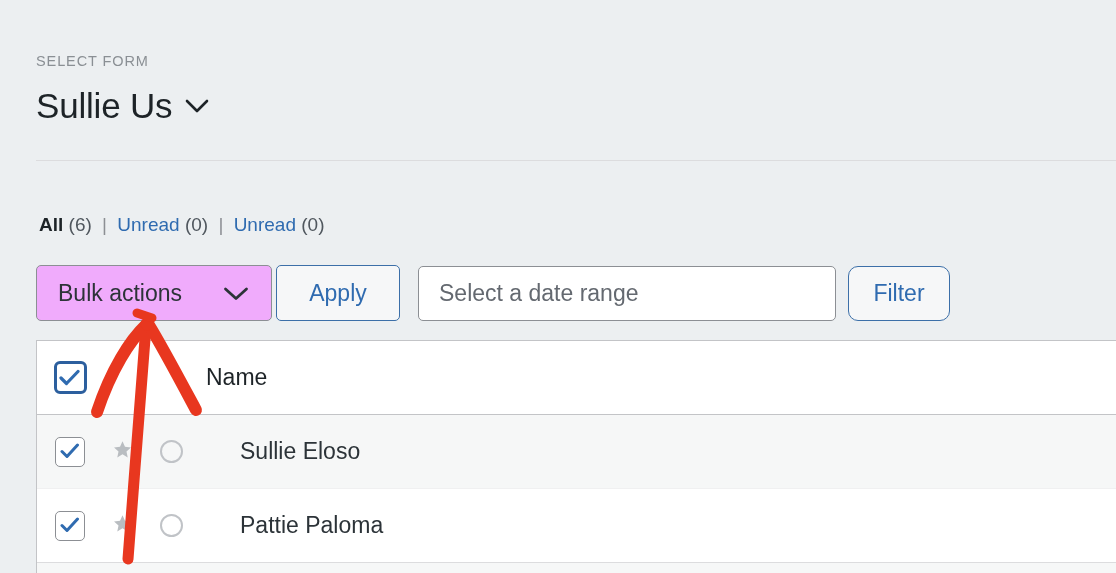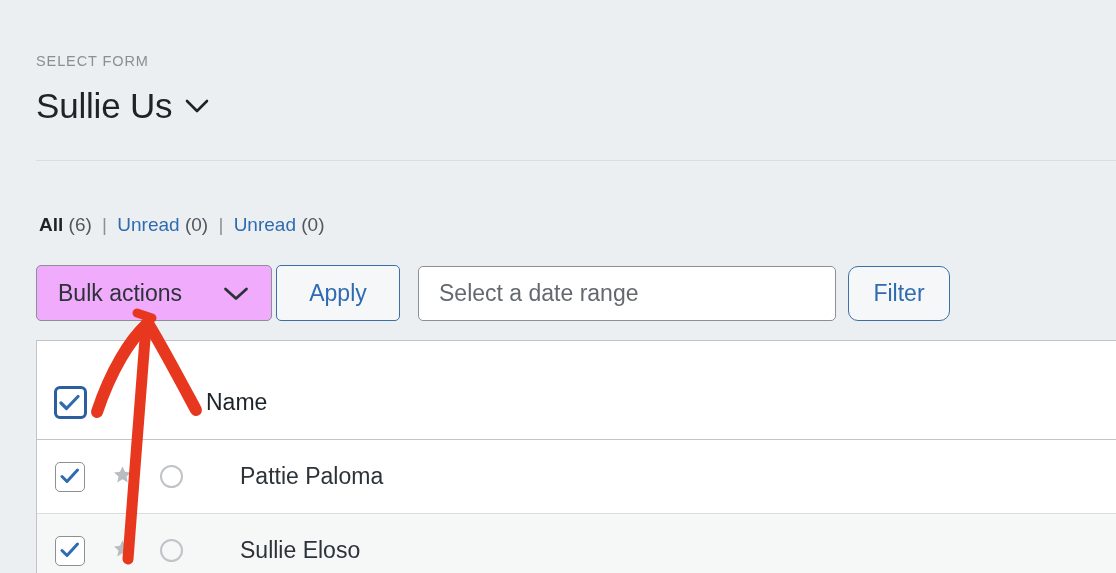--- a/index.html
+++ b/index.html
@@ -175,21 +175,20 @@
     box-sizing: border-box;
     background: #ffffff;
   }
   .thead-row {
     height: 74px;
     background: #ffffff;
     border-bottom: 1px solid #c3c4c7;
     display: flex;
     align-items: center;
     box-sizing: border-box;
-    margin-top: 25px;
   }
   .tr {
     height: 74px;
     display: flex;
     align-items: center;
     box-sizing: border-box;
     border-bottom: 1px solid #f0f0f1;
     background: #ffffff;
   }
   .tr.striped {
@@ -330,20 +329,41 @@
     <div class="cell-cb">
       <span class="cb cb-head">
         <svg width="22" height="18" viewBox="0 0 22 18">
           <path d="M2 9 L7.5 14.5 L19 2.5" fill="none" stroke="#2f6bb0" stroke-width="3.2" stroke-linecap="round" stroke-linejoin="round"></path>
         </svg>
       </span>
     </div>
     <div class="th-name">Name</div>
   </div>
 
+  <div class="tr striped">
+    <div class="cell-cb">
+      <span class="cb cb-row">
+        <svg width="20" height="17" viewBox="0 0 20 17">
+          <path d="M2 8.5 L7 13.5 L17.5 2" fill="none" stroke="#2f6bb0" stroke-width="3" stroke-linecap="round" stroke-linejoin="round"></path>
+        </svg>
+      </span>
+    </div>
+    <div class="cell-star">
+      <span>
+        <svg width="19" height="19" viewBox="0 0 20 20">
+          <path d="M10 1.4 L12.6 7.2 L18.9 7.9 L14.2 12.1 L15.5 18.3 L10 15.1 L4.5 18.3 L5.8 12.1 L1.1 7.9 L7.4 7.2 Z" fill="#b9bdc1"></path>
+        </svg>
+      </span>
+    </div>
+    <div class="cell-read">
+      <span class="circle-read"></span>
+    </div>
+    <div class="cell-name">Sullie Eloso</div>
+  </div>
+
   <div class="tr last">
     <div class="cell-cb">
       <span class="cb cb-row">
         <svg width="20" height="17" viewBox="0 0 20 17">
           <path d="M2 8.5 L7 13.5 L17.5 2" fill="none" stroke="#2f6bb0" stroke-width="3" stroke-linecap="round" stroke-linejoin="round"></path>
         </svg>
       </span>
     </div>
     <div class="cell-star">
       <span>
@@ -351,41 +371,20 @@
           <path d="M10 1.4 L12.6 7.2 L18.9 7.9 L14.2 12.1 L15.5 18.3 L10 15.1 L4.5 18.3 L5.8 12.1 L1.1 7.9 L7.4 7.2 Z" fill="#b9bdc1"></path>
         </svg>
       </span>
     </div>
     <div class="cell-read">
       <span class="circle-read"></span>
     </div>
     <div class="cell-name">Pattie Paloma</div>
   </div>
 
-  <div class="tr striped">
-    <div class="cell-cb">
-      <span class="cb cb-row">
-        <svg width="20" height="17" viewBox="0 0 20 17">
-          <path d="M2 8.5 L7 13.5 L17.5 2" fill="none" stroke="#2f6bb0" stroke-width="3" stroke-linecap="round" stroke-linejoin="round"></path>
-        </svg>
-      </span>
-    </div>
-    <div class="cell-star">
-      <span>
-        <svg width="19" height="19" viewBox="0 0 20 20">
-          <path d="M10 1.4 L12.6 7.2 L18.9 7.9 L14.2 12.1 L15.5 18.3 L10 15.1 L4.5 18.3 L5.8 12.1 L1.1 7.9 L7.4 7.2 Z" fill="#b9bdc1"></path>
-        </svg>
-      </span>
-    </div>
-    <div class="cell-read">
-      <span class="circle-read"></span>
-    </div>
-    <div class="cell-name">Sullie Eloso</div>
-  </div>
-
   <div class="tr partial-row"></div>
 </div>
 
 <svg class="annotation" viewBox="0 0 1116 573">
 
   <path d="M146 326 C 141 390, 134 480, 128 559" fill="none" stroke="#e8371f" stroke-width="11" stroke-linecap="round"></path>
 
   <path d="M146 325 C 130 340, 111 370, 97 412" fill="none" stroke="#e8371f" stroke-width="12" stroke-linecap="round"></path>
 
   <path d="M149 325 C 163 348, 181 382, 196 410" fill="none" stroke="#e8371f" stroke-width="12" stroke-linecap="round"></path>

